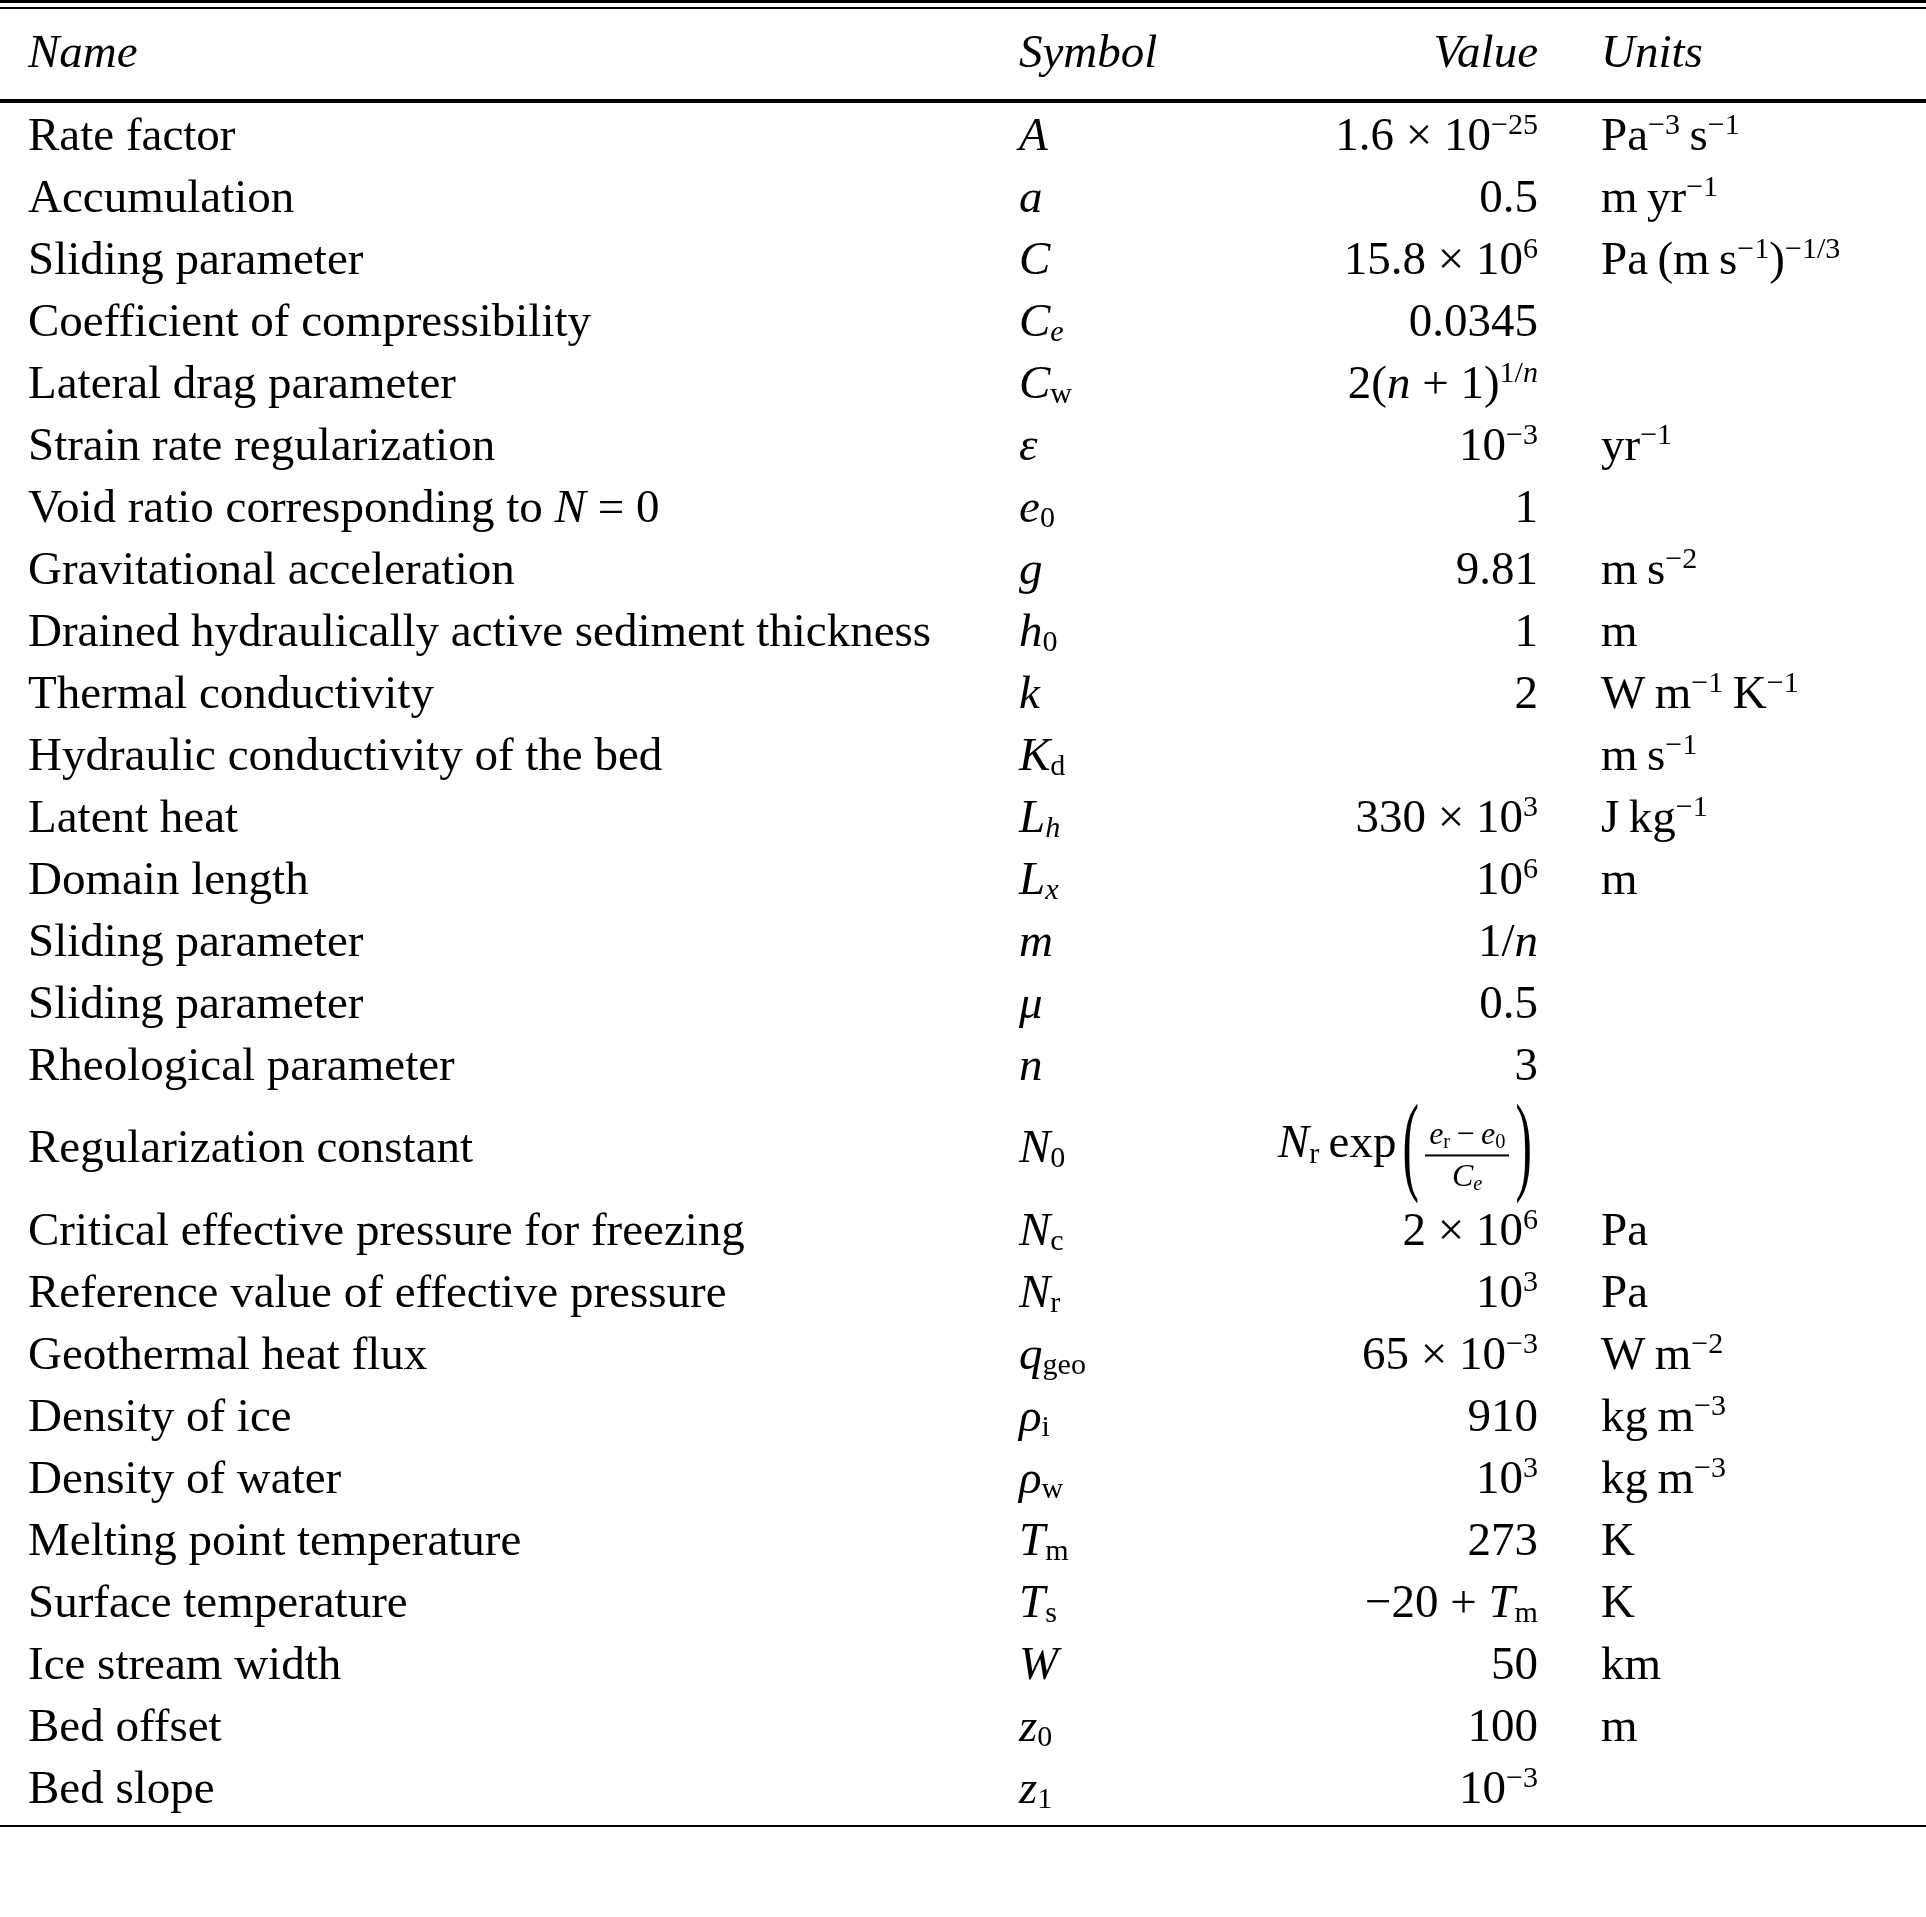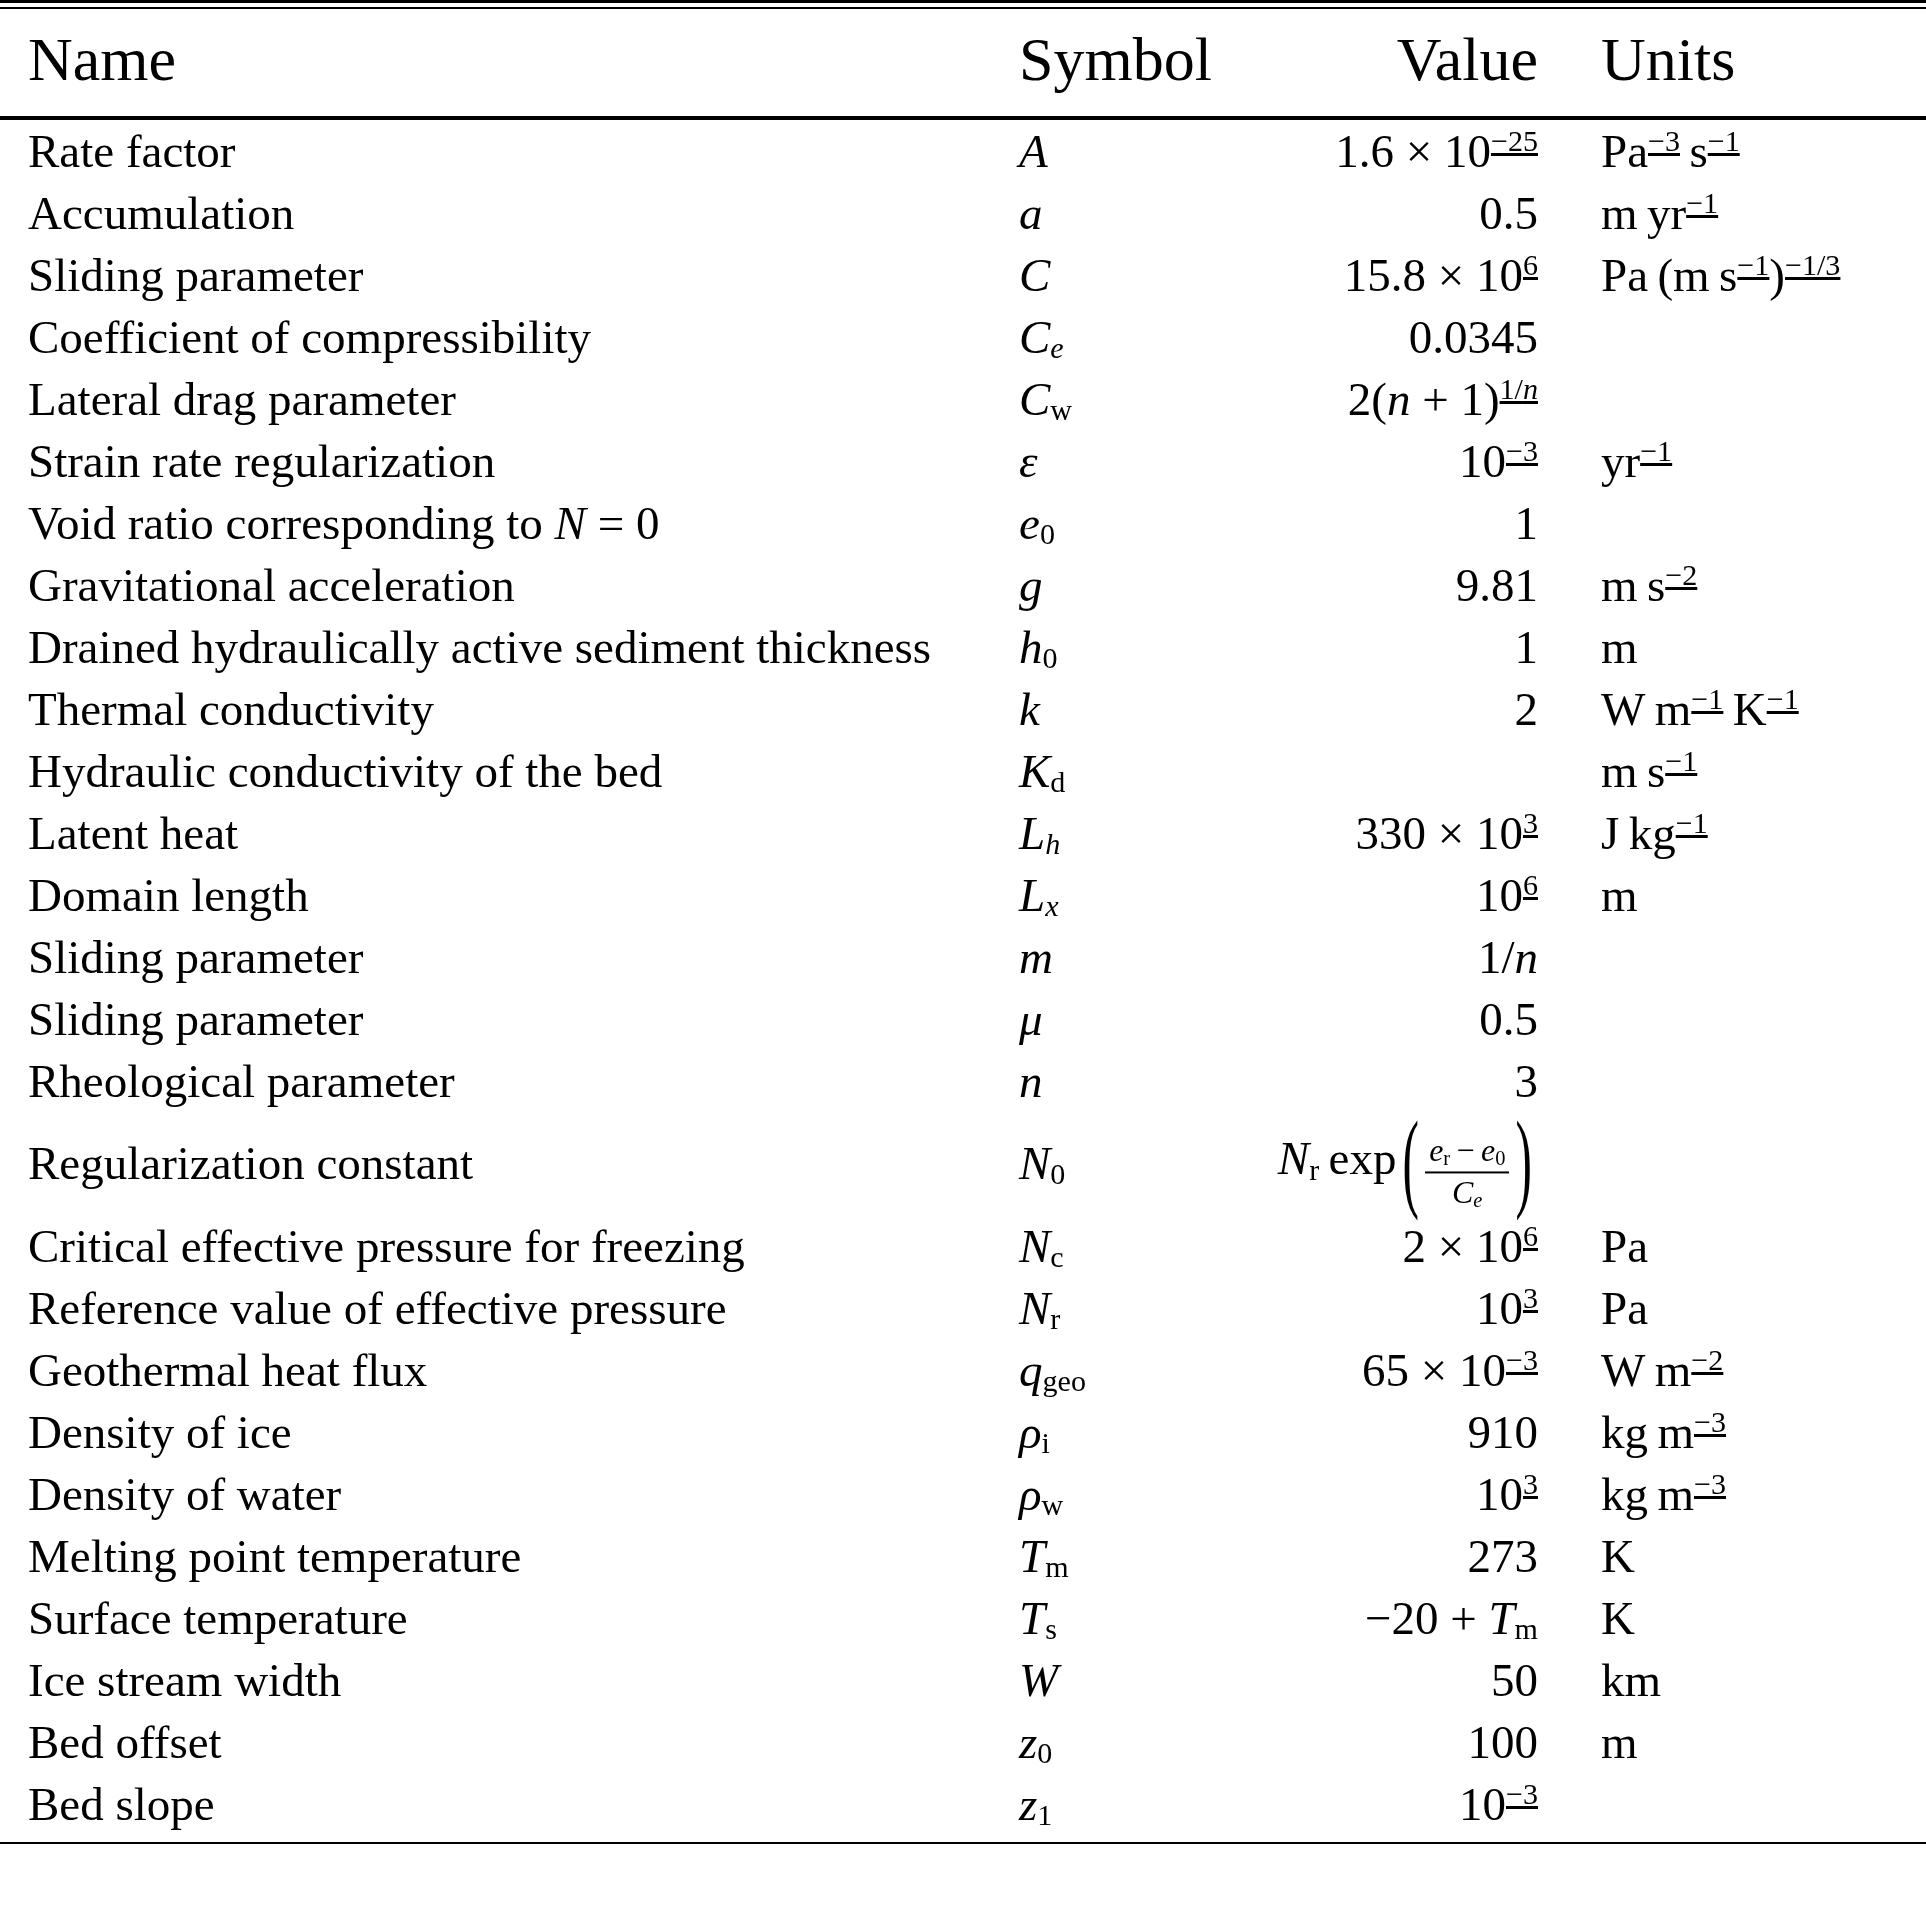--- a/index.html
+++ b/index.html
@@ -27,25 +27,26 @@
     table-layout: fixed;
     font-size: 47px;
   }
   col.c-name   { width: 991px; }
   col.c-symbol { width: 270px; }
   col.c-value  { width: 277px; }
   col.c-units  { width: 389px; }
 
   thead th {
     font-weight: normal;
-    font-size: 62px;
+    font-size: 47px;
     text-align: left;
     padding: 15px 0 20.5px 0;
     border-bottom: 4.7px solid #000;
     vertical-align: baseline;
+    font-style: italic;
   }
   thead th.name   { padding-left: 28px; }
   thead th.symbol { padding-left: 28px; }
   thead th.value  { text-align: right; }
   thead th.units  { padding-left: 63px; }
 
   tbody td {
     height: 62px;
     padding: 0;
     vertical-align: middle;
@@ -55,21 +56,20 @@
   td.symbol { padding-left: 28px; }
   td.value  { text-align: right; }
   td.units  { padding-left: 63px; }
 
   .it { font-style: italic; }
 
   sup {
     font-size: 0.64em;
     line-height: 0;
     vertical-align: 0.52em;
-    text-decoration: underline;
   }
   sub {
     font-size: 0.64em;
     line-height: 0;
     vertical-align: -0.18em;
   }
 
   .frac {
     display: inline-flex;
     flex-direction: column;

